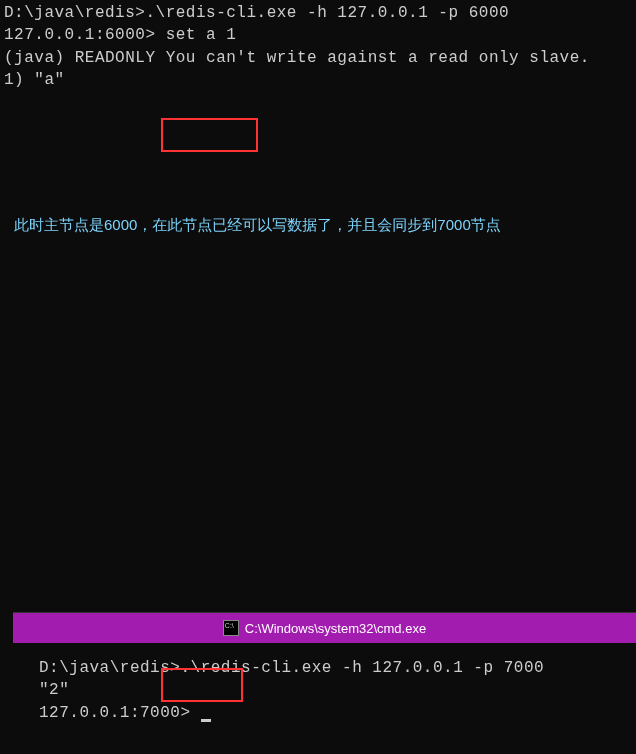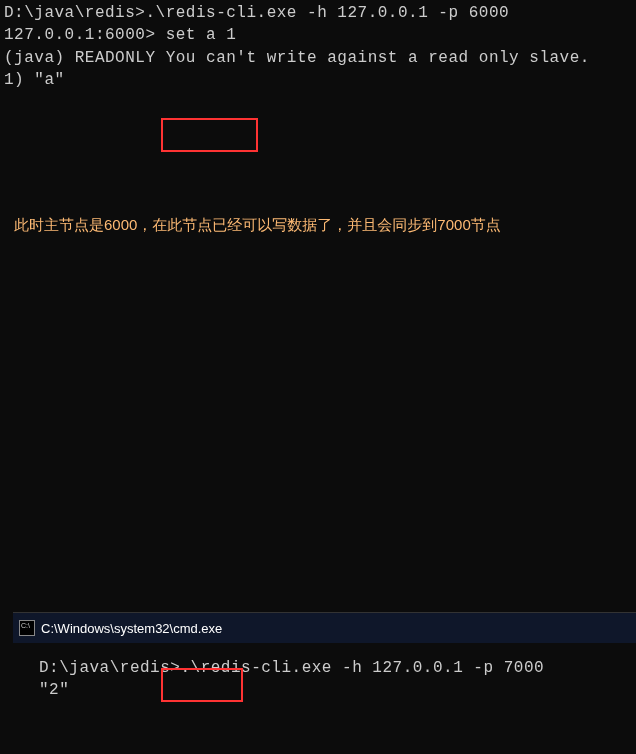--- a/index.html
+++ b/index.html
@@ -36,42 +36,43 @@
       width: 97px;
       height: 34px;
     }
     .highlight-box-2 {
       left: 161px;
       top: 668px;
       width: 82px;
       height: 34px;
     }
     .annotation {
-      color: #fdba74;
+      color: #7dd3fc;
       font-family: 'Microsoft YaHei', 'SimSun', sans-serif;
       font-size: 15px;
       position: absolute;
       left: 14px;
       top: 216px;
       letter-spacing: 0;
     }
     .titlebar {
-      background: #0f172a;
+      background: #a21caf;
       height: 31px;
       border-top: 1px solid #333;
       display: flex;
       align-items: center;
       padding: 0 6px;
       color: #ffffff;
       font-family: 'Segoe UI', sans-serif;
       font-size: 13px;
       position: absolute;
       top: 612px;
       left: 13px;
       width: 623px;
+      justify-content: center;
     }
     .titlebar-icon {
       width: 16px;
       height: 16px;
       margin-right: 6px;
       display: inline-block;
       background: #000;
       border: 1px solid #888;
       position: relative;
     }
@@ -114,15 +115,16 @@
 <div class="annotation">此时主节点是6000，在此节点已经可以写数据了，并且会同步到7000节点</div>
 
 <div class="titlebar">
   <span class="titlebar-icon"></span>
   <span>C:\Windows\system32\cmd.exe</span>
 </div>
 
 <div class="terminal-bottom">
   <div class="terminal-line">D:\java\redis&gt;.\redis-cli.exe -h 127.0.0.1 -p 7000</div>
   <div class="terminal-line">"2"</div>
+  <div class="terminal-line"><span>127.0.0.1:7000&gt; </span><span class="cursor"></span></div>
 </div>
 
 <div class="highlight-box highlight-box-2"></div>
 
 </body></html>

